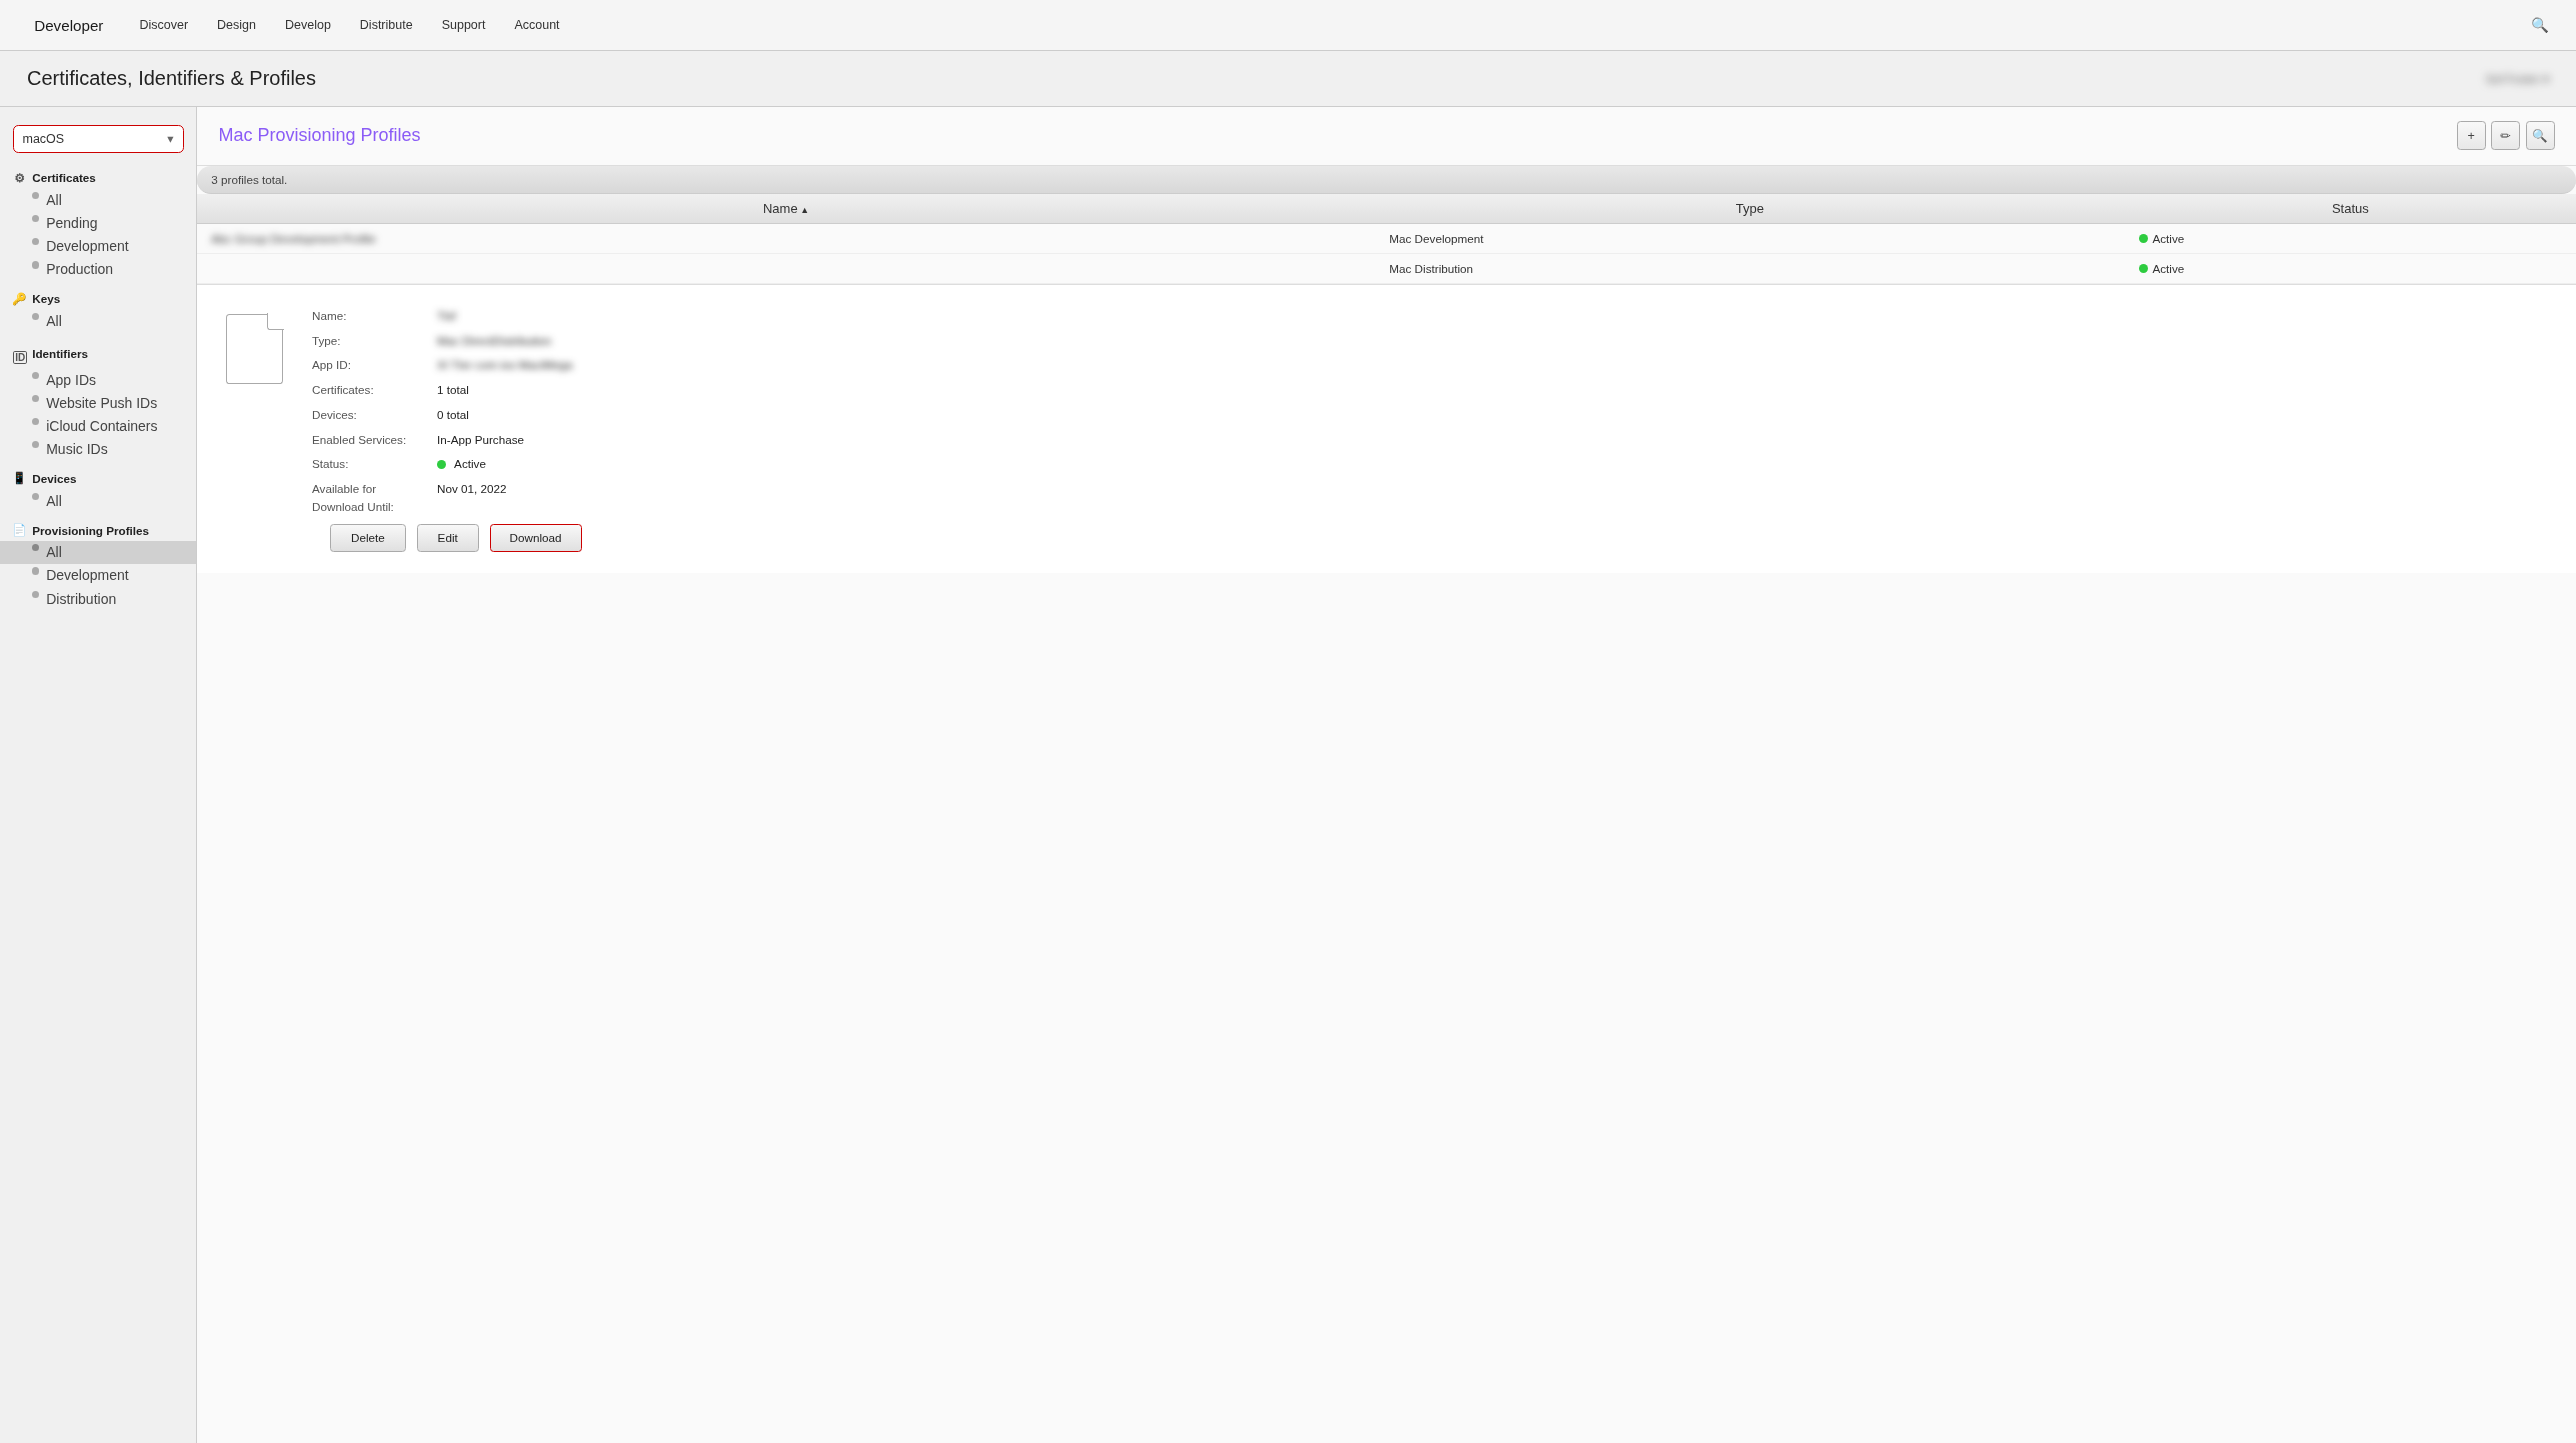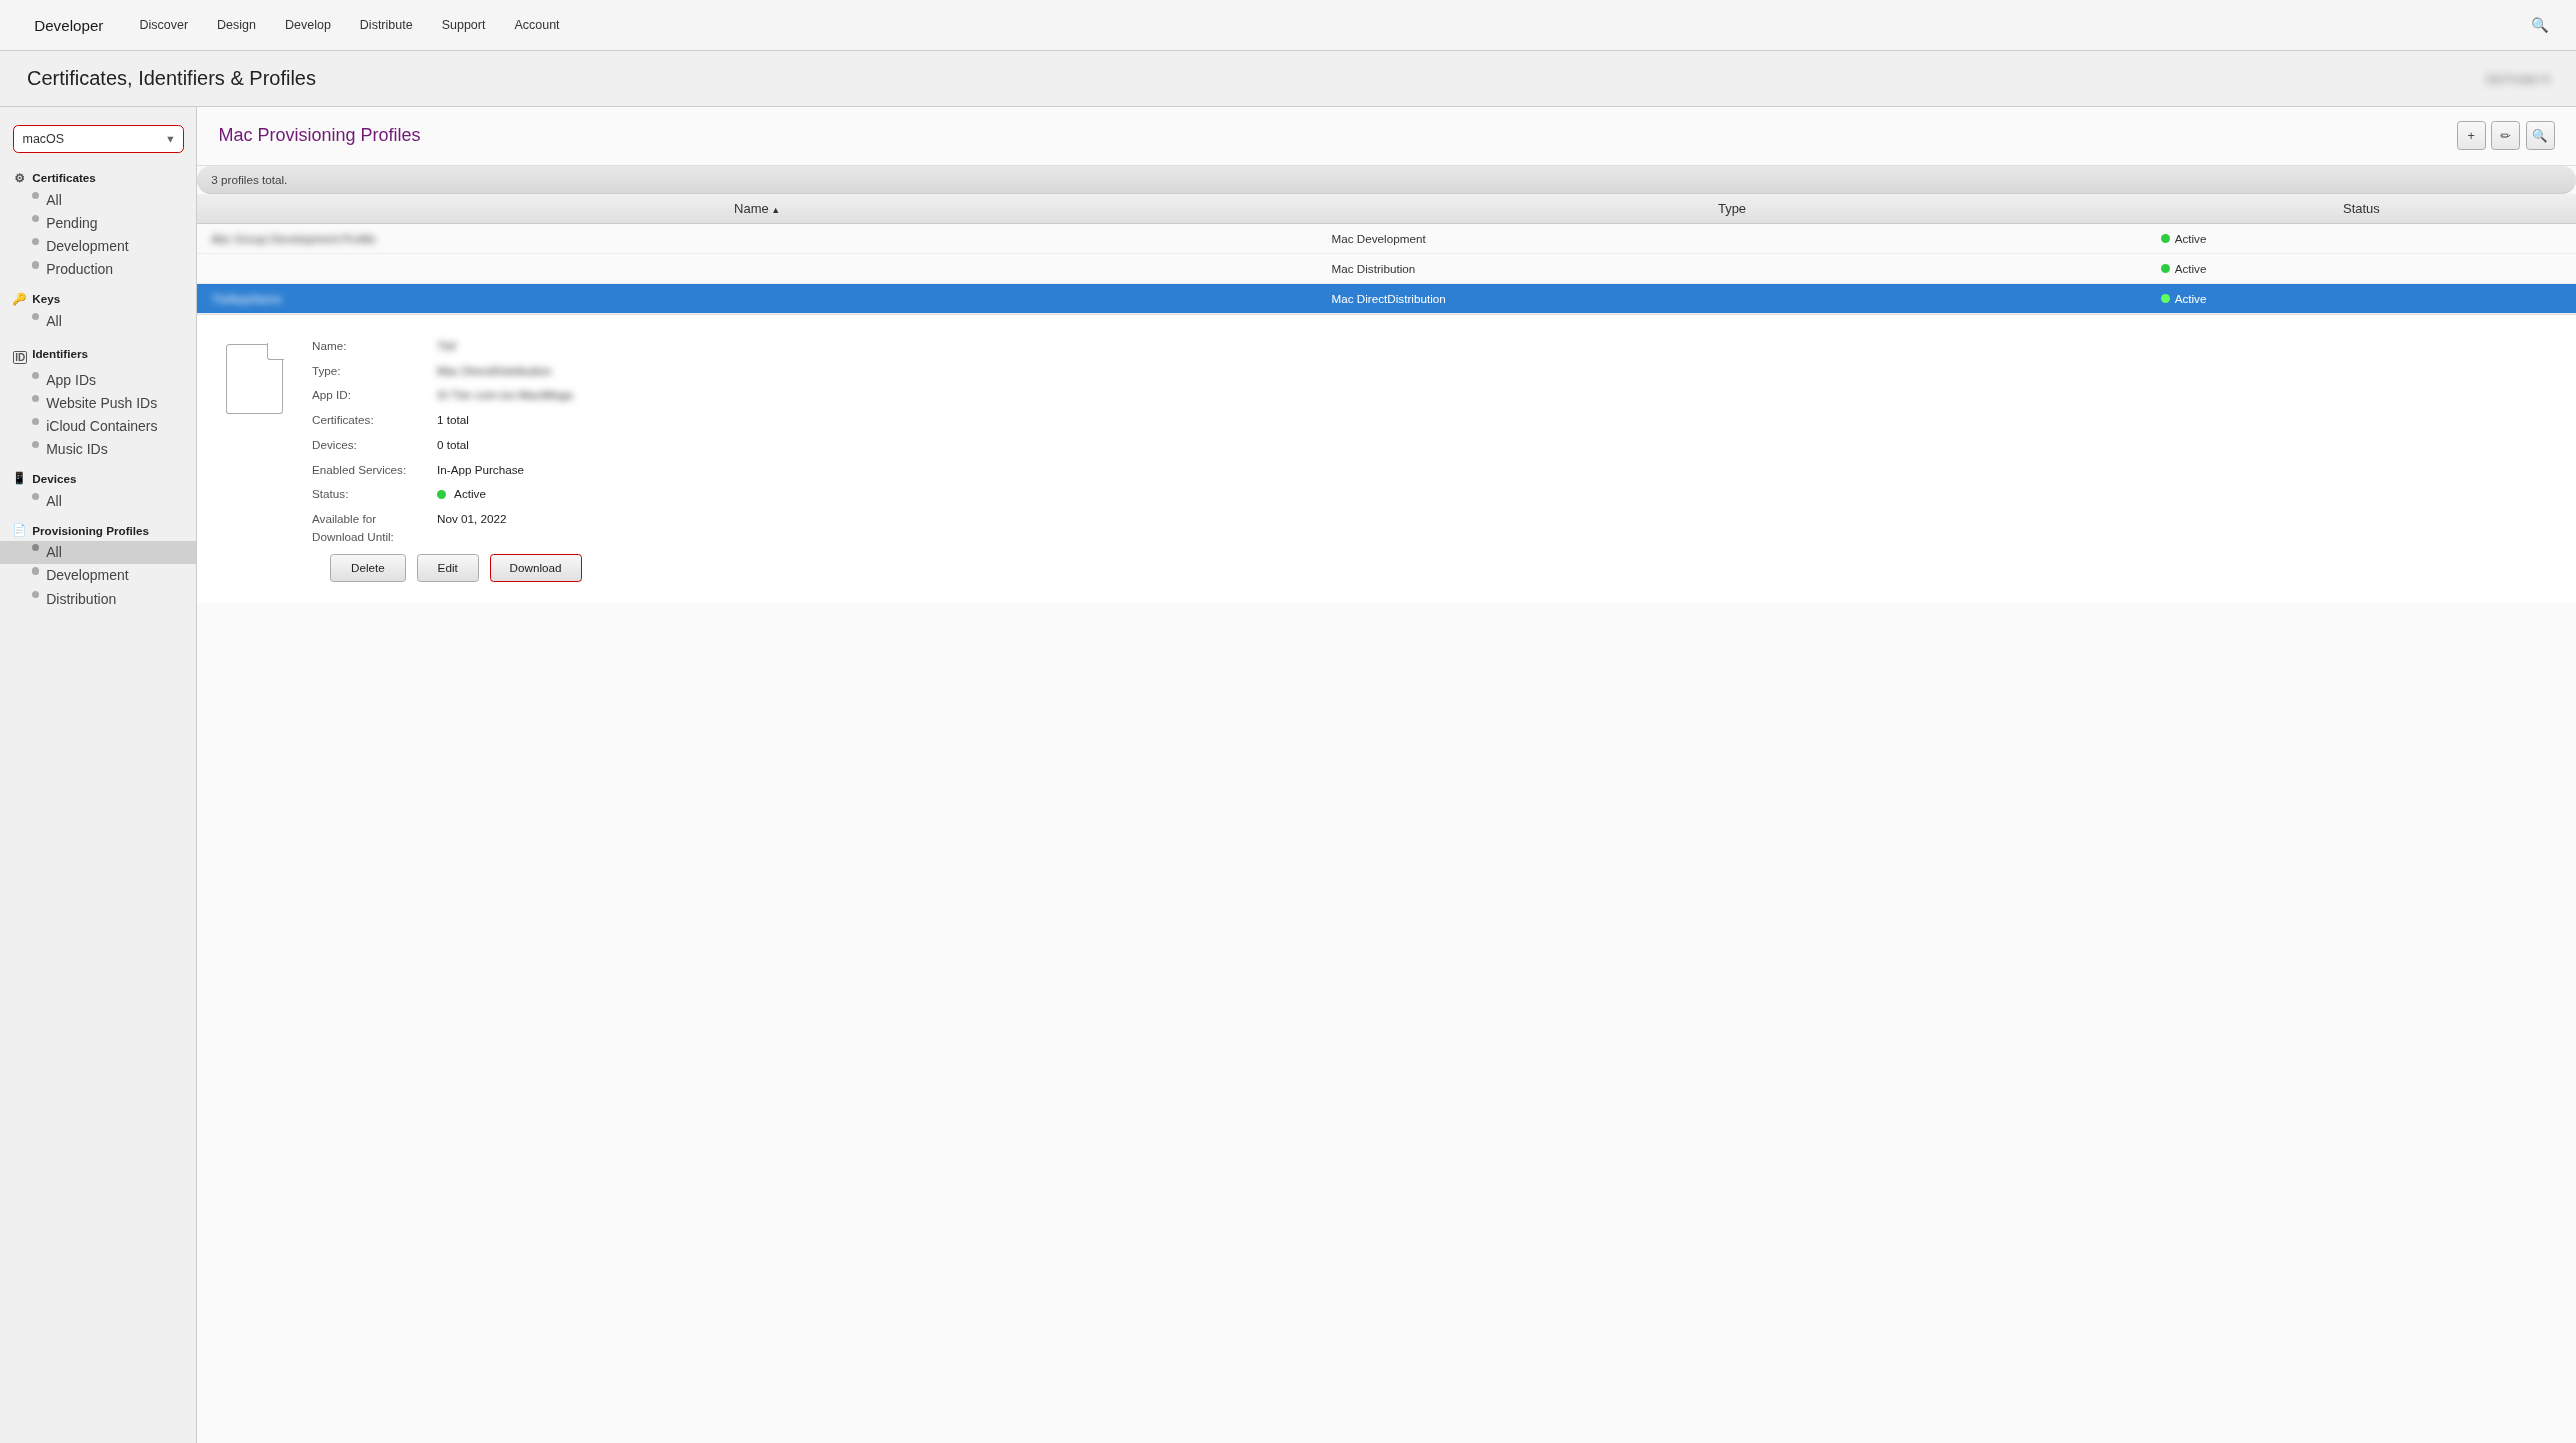--- a/index.html
+++ b/index.html
@@ -164,21 +164,21 @@
       display: flex;
       align-items: center;
       justify-content: space-between;
       padding: 14.3px 21.5px;
       background: #fafafa;
       border-bottom: 0.9px solid #ddd;
     }
     .content-header h2 {
       font-size: 18px;
       font-weight: 400;
-      color: #701a75;
+      color: #8b5cf6;
     }
     .content-header-actions {
       display: flex;
       gap: 5.4px;
     }
     .icon-btn {
       width: 29px;
       height: 29px;
       border: 0.9px solid #aaa;
       background: linear-gradient(to bottom, #f8f8f8, #e8e8e8);
@@ -493,25 +493,20 @@
         <tr>
           <td><span class="blurred">Abc Group Development Profile</span></td>
           <td>Mac Development</td>
           <td><span class="status-dot"></span><span>Active</span></td>
         </tr>
         <tr>
           <td></td>
           <td>Mac Distribution</td>
           <td><span class="status-dot"></span><span>Active</span></td>
         </tr>
-        <tr class="selected">
-          <td><span class="blurred" style="filter:blur(3.6px);color:white;">TlsfAppName</span></td>
-          <td>Mac DirectDistribution</td>
-          <td><span class="status-dot"></span><span>Active</span></td>
-        </tr>
       </tbody>
     </table>
 
     <div class="detail-panel">
 
       <div style="display:flex;flex-direction:column;align-items:center;">
         <div class="detail-icon"></div>
         <div class="detail-icon-bottom"></div>
       </div>
 

